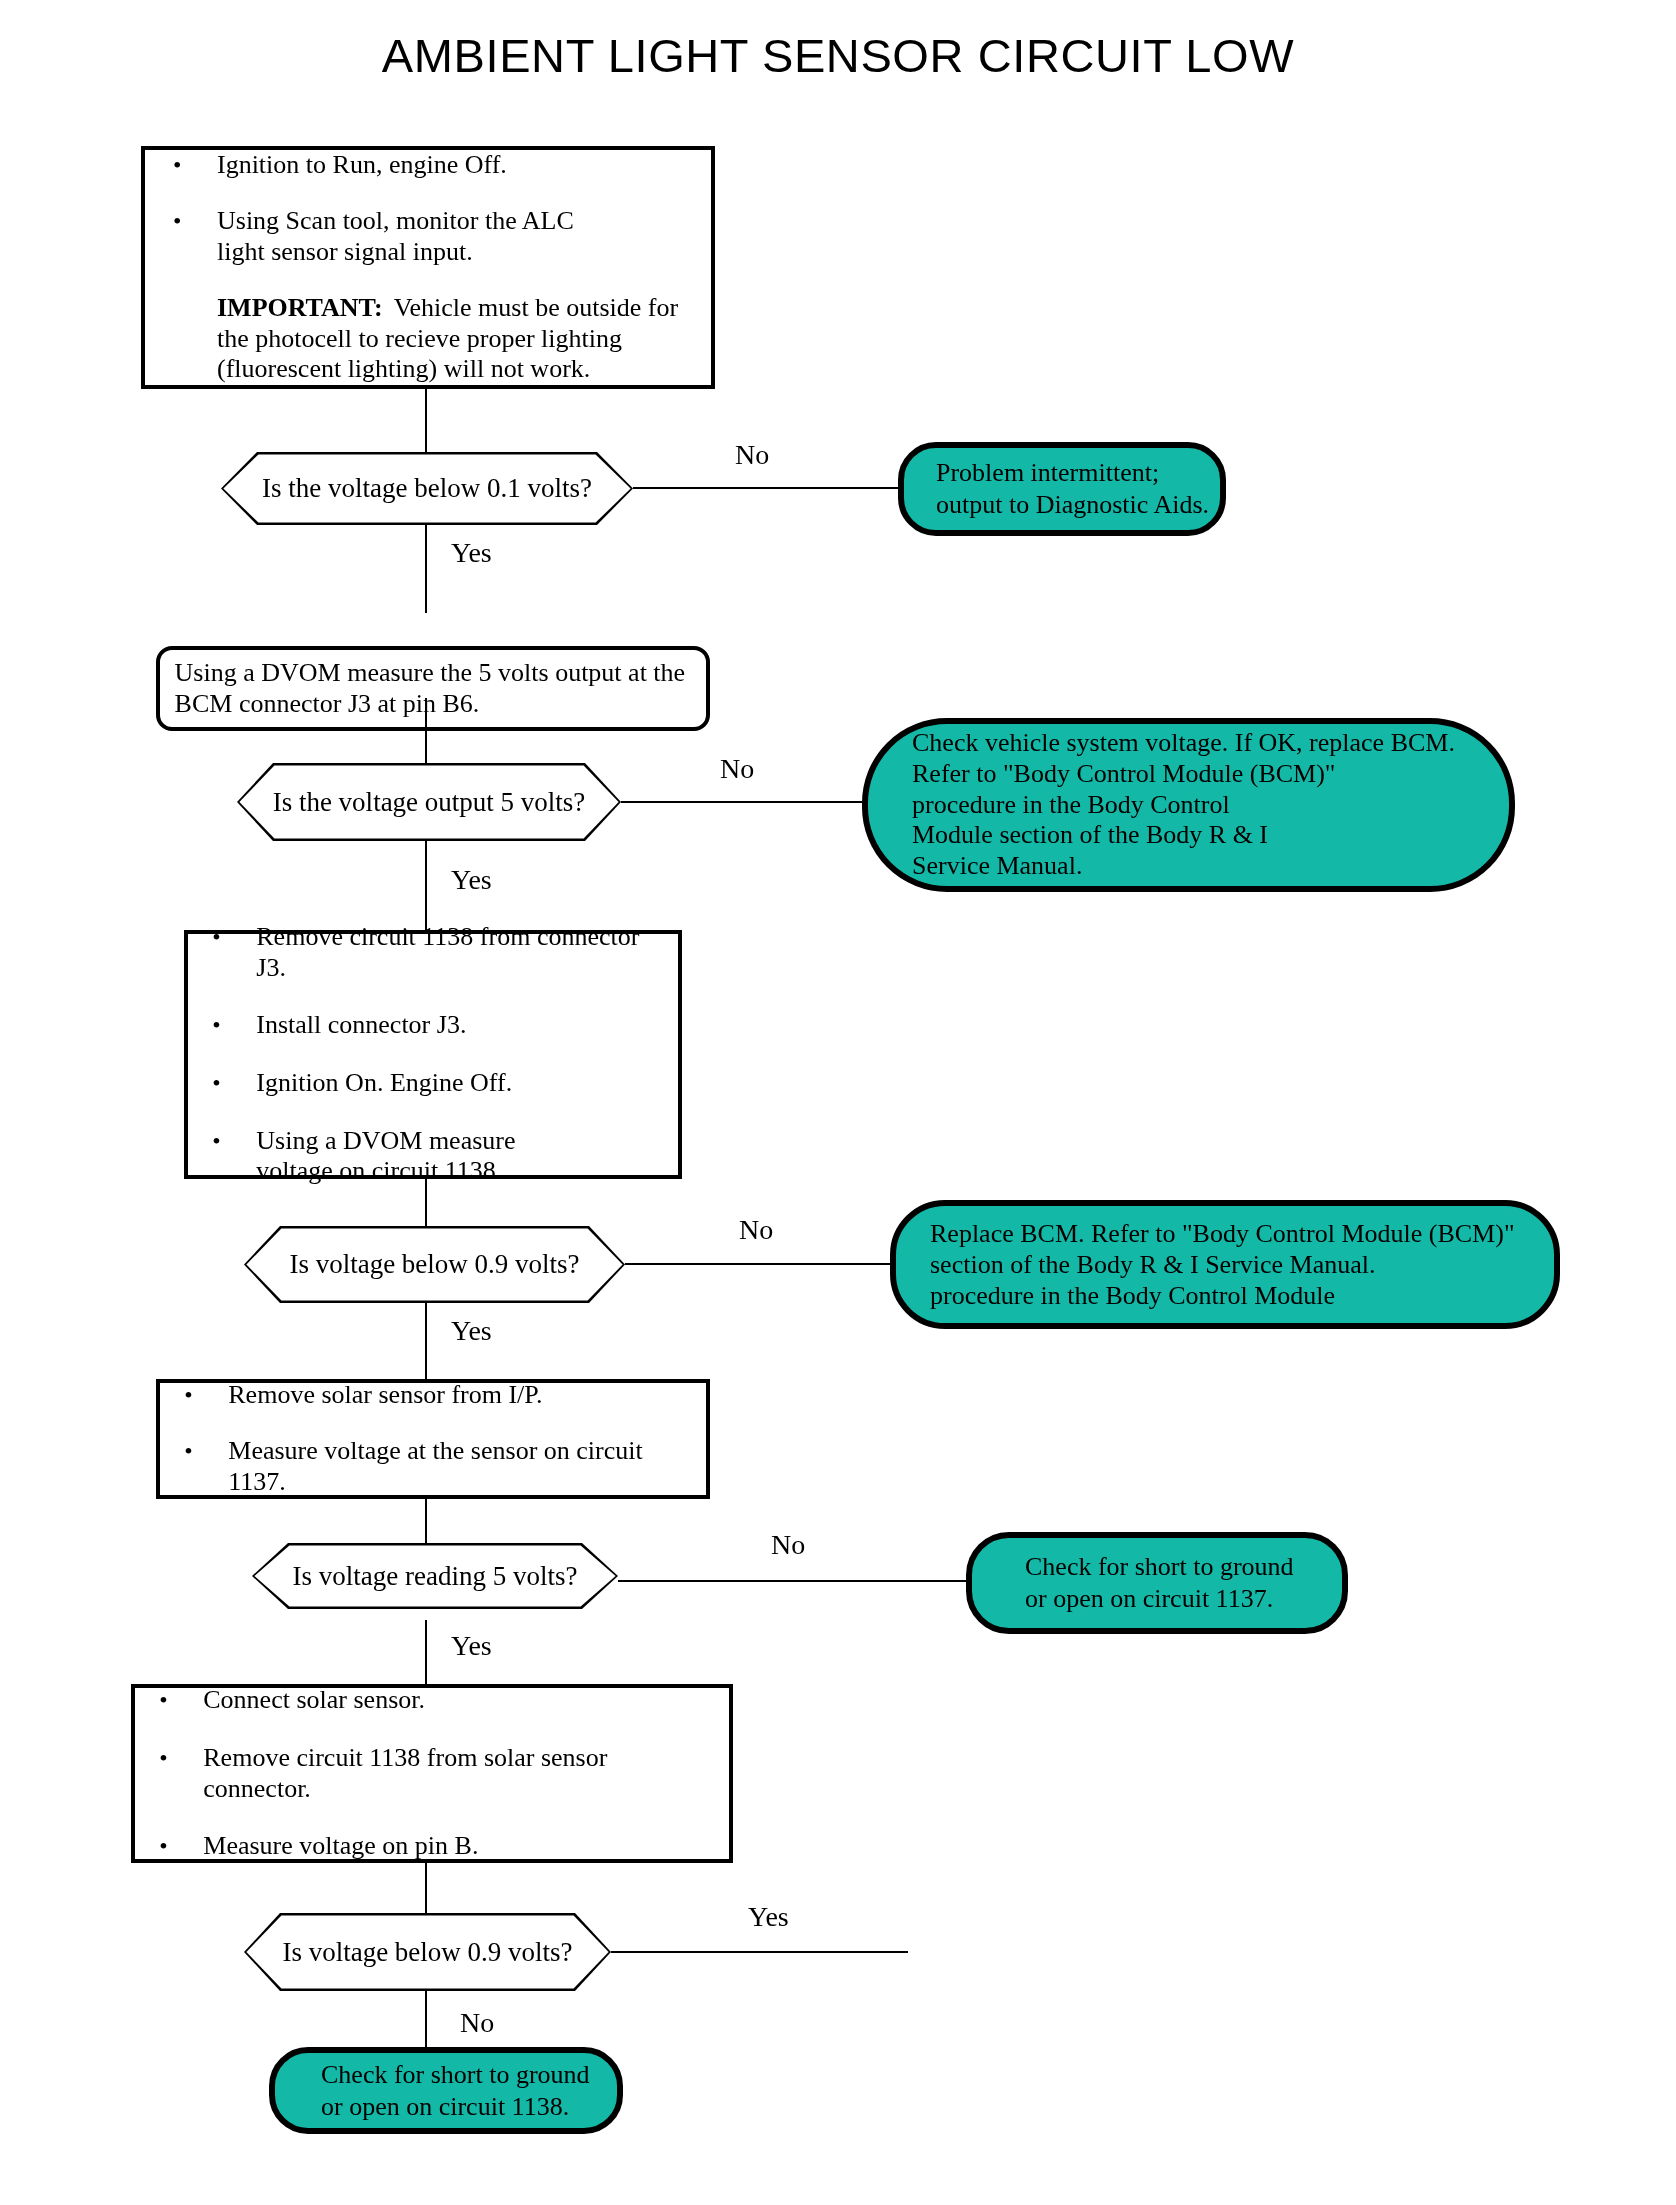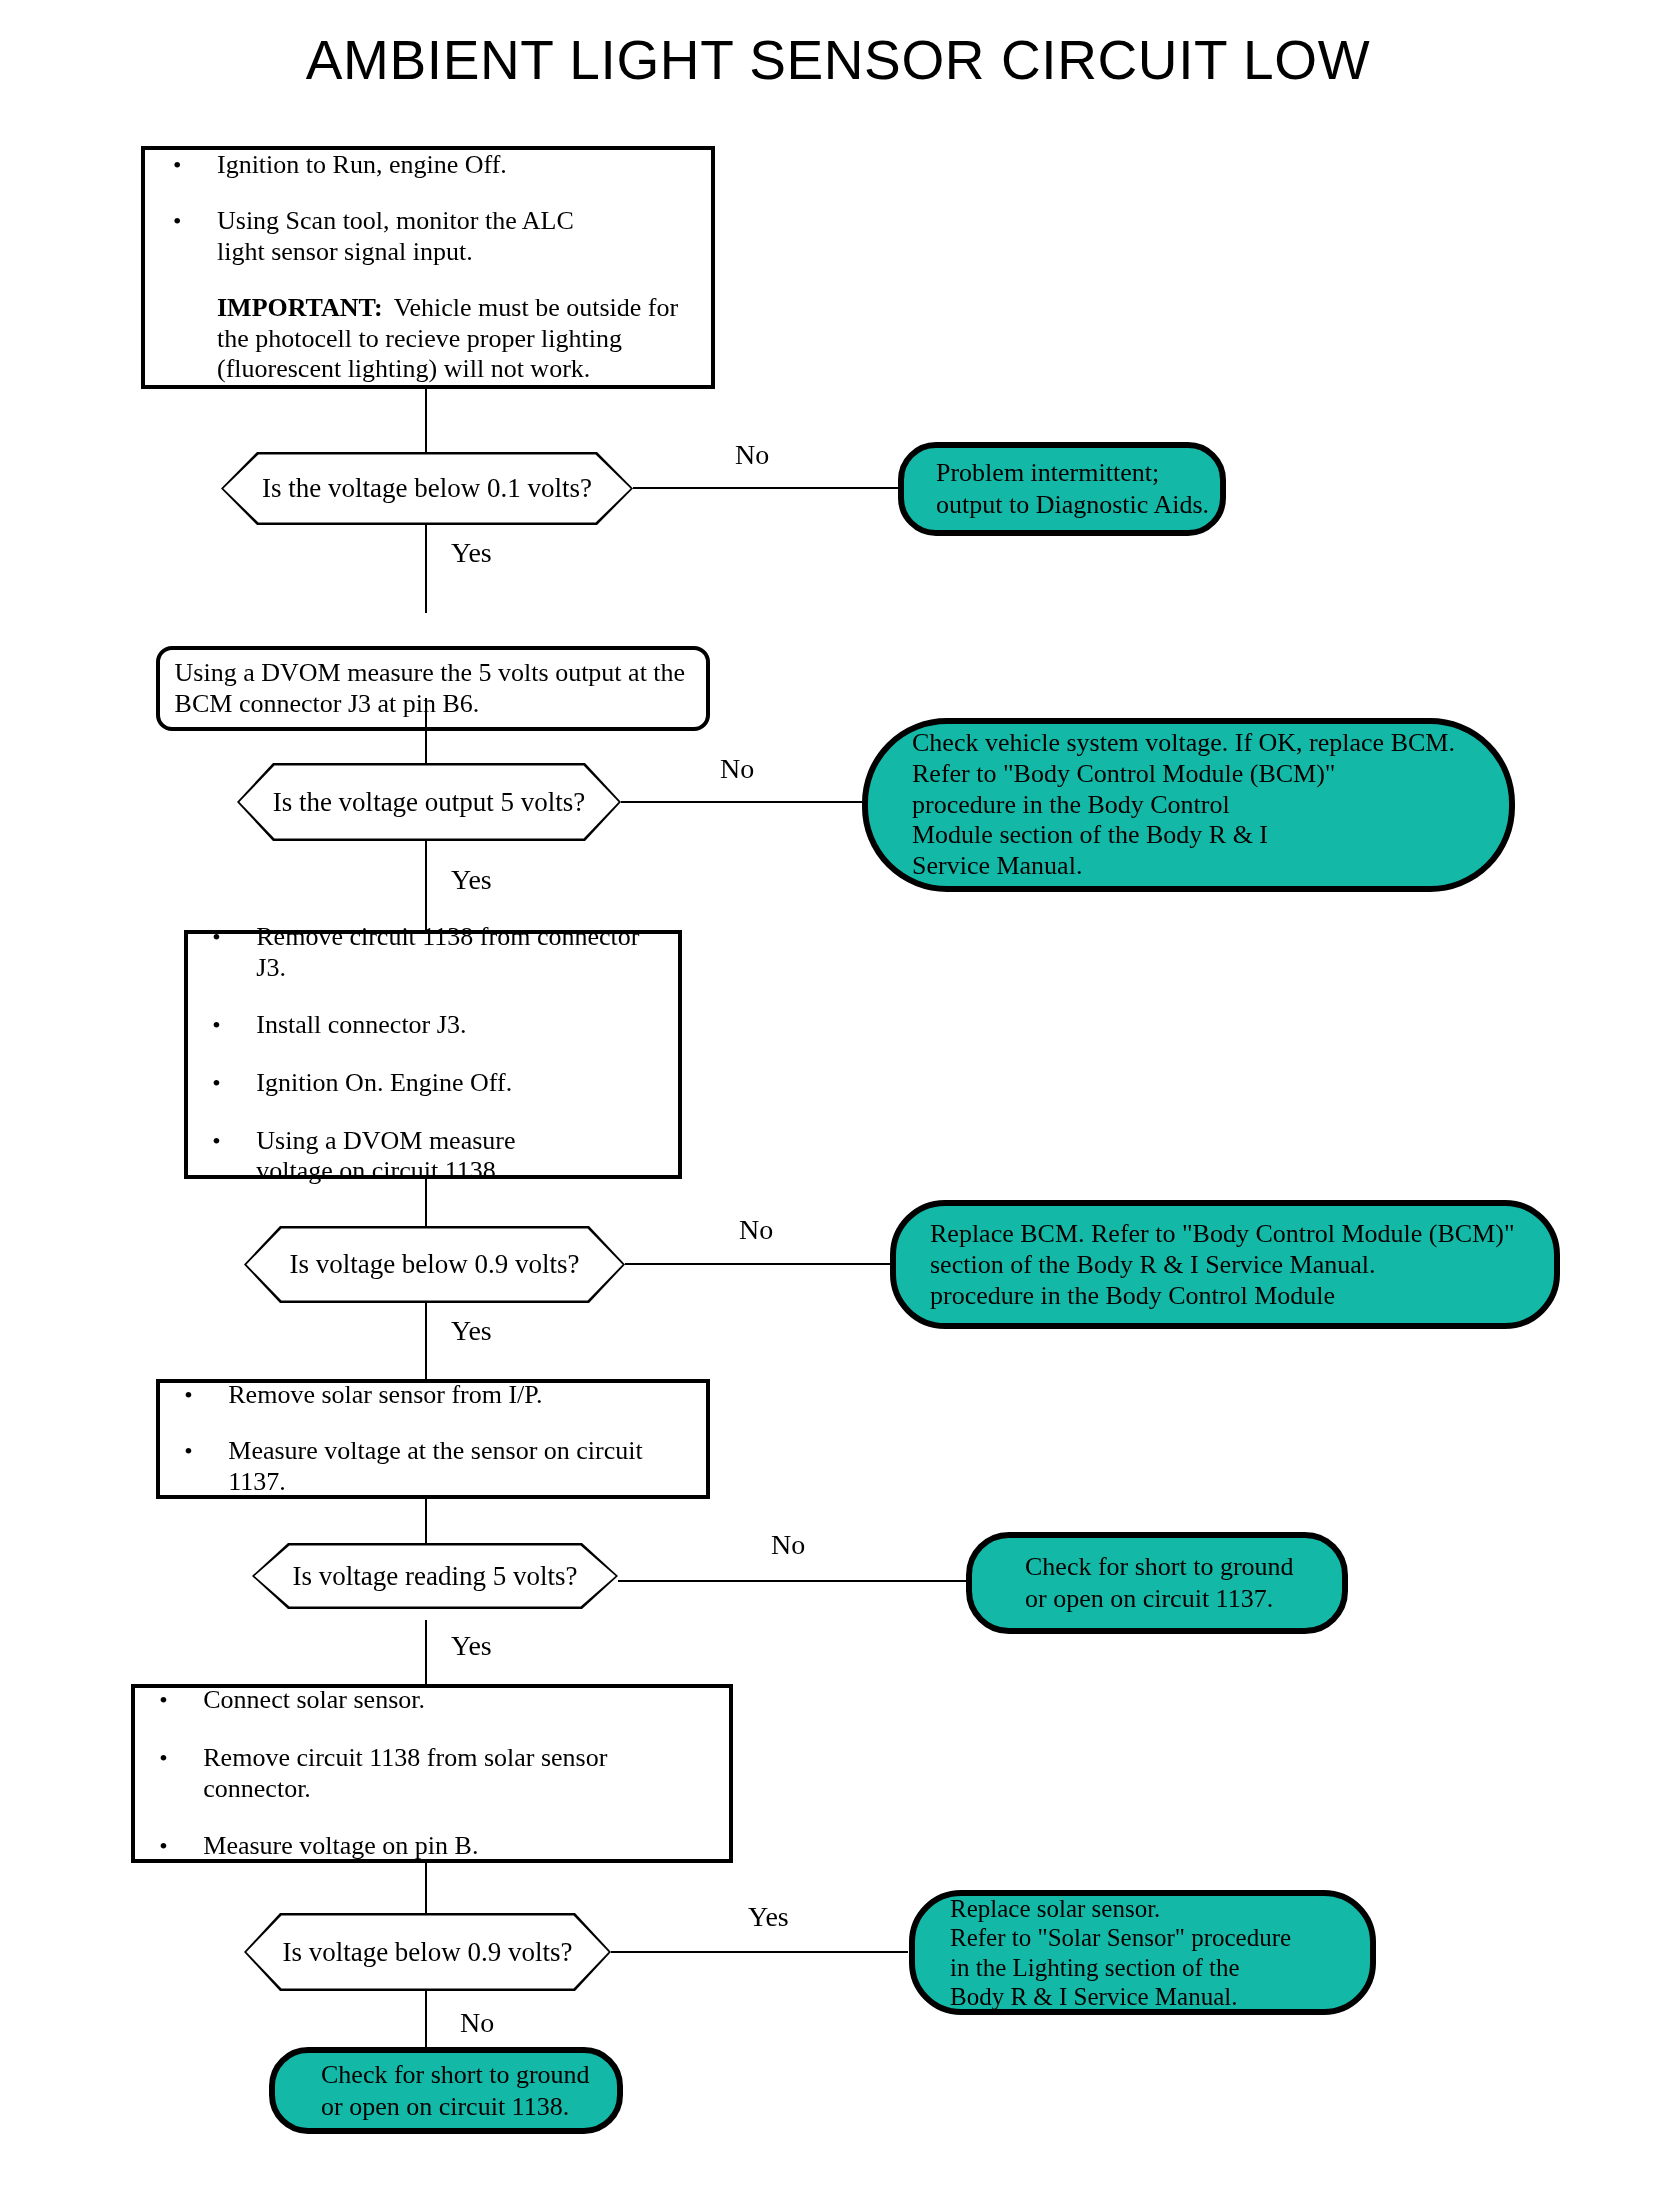--- a/index.html
+++ b/index.html
@@ -9,21 +9,21 @@
     height: 2205px;
     background: #ffffff;
     font-family: "Liberation Serif", "DejaVu Serif", serif;
     color: #000;
   }
   .title {
     position: absolute;
     left: 0; right: 0; top: 28px;
     text-align: center;
     font-family: "Liberation Sans", "DejaVu Sans", sans-serif;
-    font-size: 55px;
+    font-size: 47px;
     font-weight: 400;
     letter-spacing: 0.6px;
   }
   
   .pbox {
     position: absolute;
     border: 4.9px solid #000;
     background: #fff;
     box-sizing: border-box;
     display: flex;
@@ -234,26 +234,20 @@
 
   <div class="hex" style="left:244px; top:1913px; width:367px; height:78px;">
     <div class="hex-outer"></div>
     <div class="hex-inner"></div>
     <div class="hex-label">Is voltage below 0.9 volts?</div>
   </div>
 
   <div class="line" style="left:611px; top:1951px; width:297px; height:2.4px;"></div>
   <div class="edge-label" style="left:748px; top:1901px;">Yes</div>
 
-  <div class="term" style="left:909px; top:1890px; width:467px; height:125px; border-radius:52px; padding-left:35px; font-size:25px; line-height:1.17;">
-    <div>Replace solar sensor.</div>
-    <div>Refer to "Solar Sensor" procedure</div>
-    <div>in the Lighting section of the</div>
-    <div>Body R &amp; I Service Manual.</div>
-  </div>
 
   <div class="edge-label" style="left:460px; top:2007px;">No</div>
   <div class="line" style="left:425px; top:1991px; width:2.4px; height:56px;"></div>
 
   <div class="term" style="left:269px; top:2047px; width:354px; height:87px; border-radius:39px; padding-left:46px; line-height:1.22;">
     <div>Check for short to ground</div>
     <div>or open on circuit 1138.</div>
   </div>
 
 </div>

